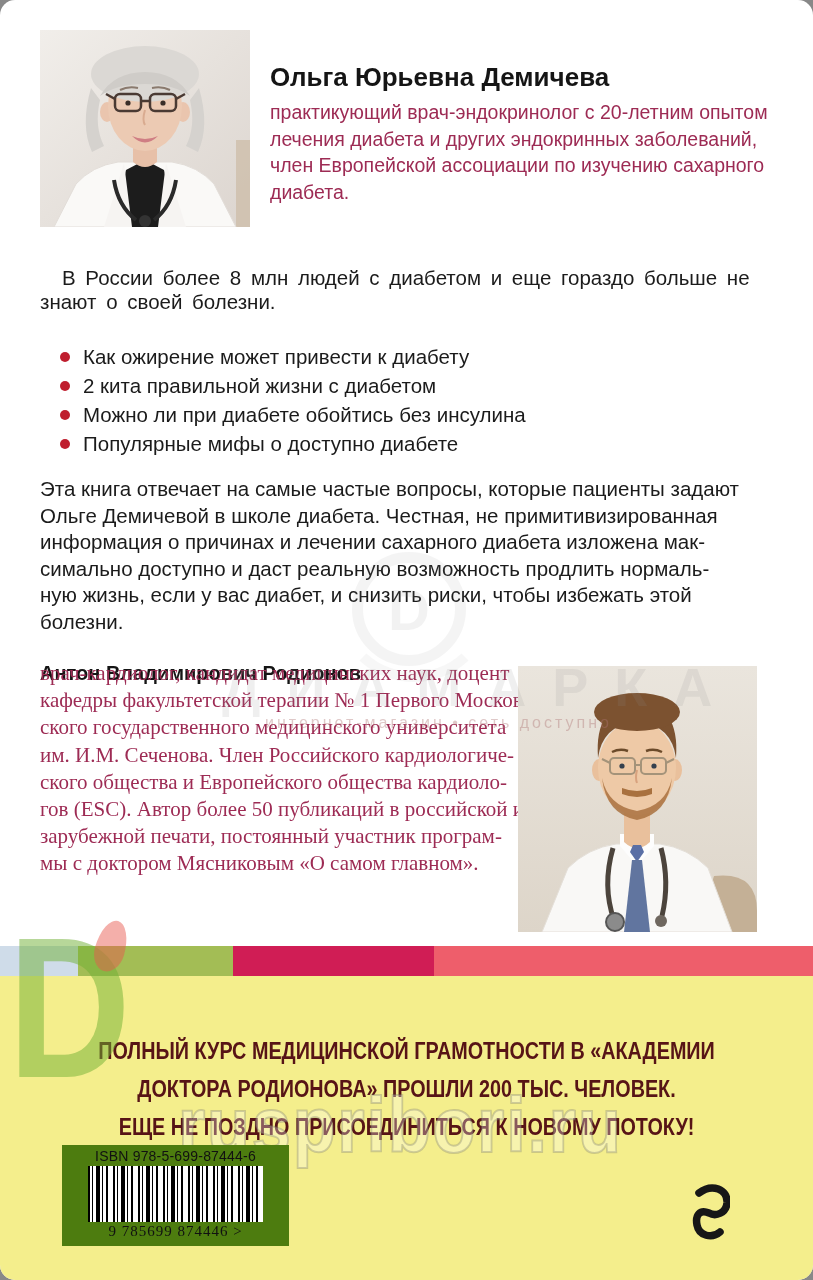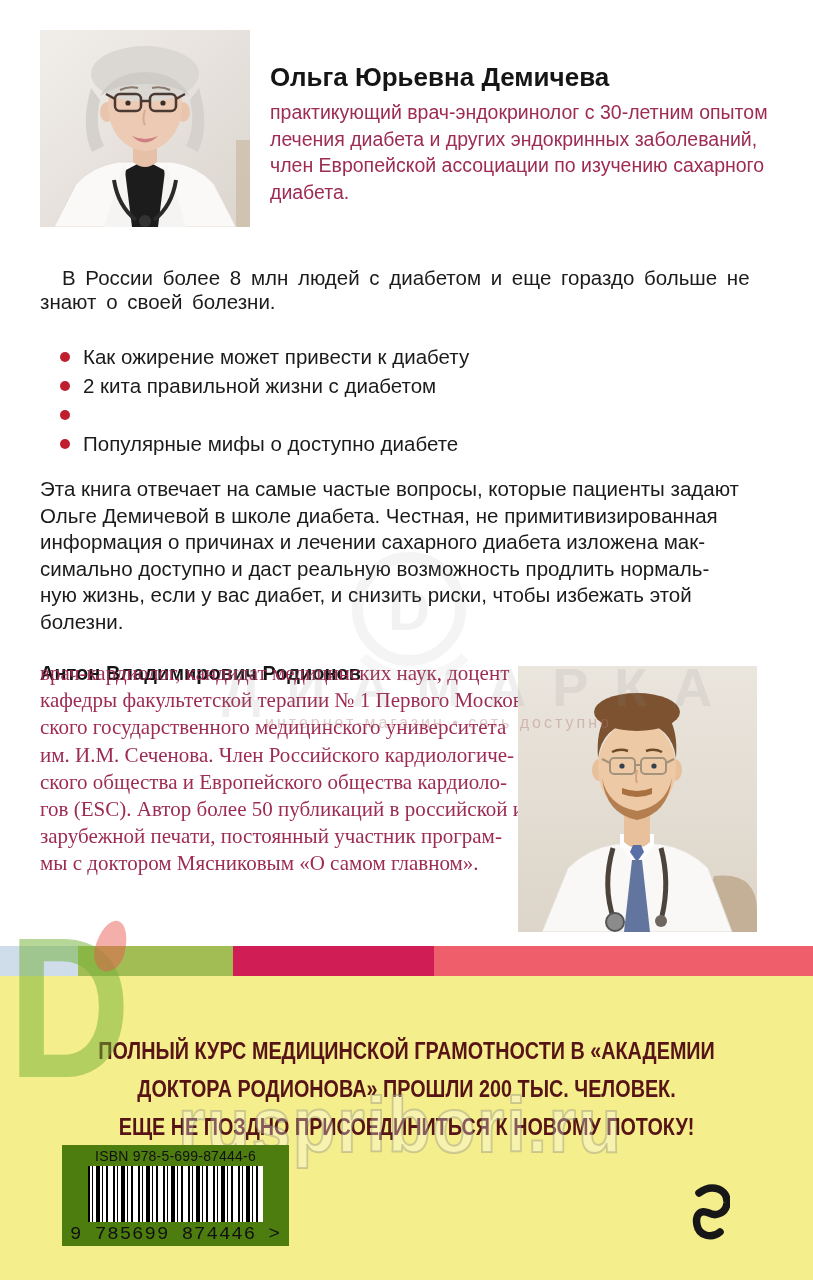--- a/index.html
+++ b/index.html
@@ -1,19 +1,20 @@
 <!DOCTYPE html>
 <html style="--maroon: #9d2b54; --bullet_red: #bf1e2e; --stripe_blue: #cfdce9; --stripe_green: #a3bd55; --stripe_crimson: #d01d55; --stripe_salmon: #ee5e6b; --yellow: #f4ee8c; --promo_text: #571416;"><head>
 <meta charset="utf-8">
 <style>
   html,body{margin:0;padding:0;background:#888;}
   .page{
     position:relative;width:813px;height:1280px;background:#ffffff;
     font-family:"Liberation Sans",sans-serif;overflow:hidden;margin:0 auto;
     color:#1d1d1d;
+    border-radius:15px;
   }
   .abs{position:absolute;}
   .preline{white-space:pre-line;}
 
   
   .author-name{font-weight:bold;color:#151515;letter-spacing:0;}
   #name1{left:270px;top:62px;font-size:26px;}
   #bio1{left:270px;top:99px;width:500px;font-size:19.5px;line-height:26.5px;color:var(--maroon);}
   #name2{left:40px;top:662px;font-size:20px;}
   #bio2{left:40px;top:660px;width:500px;font-size:21px;line-height:27.2px;color:var(--maroon);font-family:Liberation Serif, serif;}
@@ -66,22 +67,22 @@
 
   
   #barcode-box{left:62px;top:1145px;width:227px;height:101px;background:#4d7c0f;z-index:5;
                display:flex;flex-direction:column;align-items:center;}
   #isbn{font-size:14px;color:#111;margin-top:3px;letter-spacing:0.2px;}
   #bars{width:175px;height:56px;margin-top:2px;
         background:repeating-linear-gradient(90deg,
           #000 0 2px,#fff 2px 4px,#000 4px 5px,#fff 5px 8px,
           #000 8px 12px,#fff 12px 14px,#000 14px 15px,#fff 15px 18px,
           #000 18px 20px,#fff 20px 25px);}
-  #barcode-number{font-size:19px;color:#111;letter-spacing:1px;margin-top:1px;
-        font-family:Liberation Mono, monospace;font-stretch:condensed;}
+  #barcode-number{font-size:15px;color:#111;letter-spacing:1px;margin-top:1px;
+        font-family:Liberation Serif, serif;font-stretch:condensed;}
 
   #eksmo{left:688px;top:1182px;z-index:5;}
 </style>
 </head>
 <body>
 
 <div class="page">
 
   <svg id="photo1" class="abs photo" width="210" height="197" viewBox="0 0 210 197">
     <defs>
@@ -113,39 +114,40 @@
     <circle cx="88" cy="73" r="2.6" fill="#3a2e28"></circle>
     <circle cx="123" cy="73" r="2.6" fill="#3a2e28"></circle>
     <path d="M105 80 Q102 90 105 95" stroke="#d9ab90" stroke-width="2" fill="none"></path>
     <path d="M92 106 Q105 112 118 106 Q105 119 92 106 Z" fill="#cf7e84"></path>
     <path d="M74 150 Q78 176 96 190" stroke="#2a2a2a" stroke-width="4" fill="none"></path>
     <path d="M136 150 Q132 176 114 190" stroke="#2a2a2a" stroke-width="4" fill="none"></path>
     <circle cx="105" cy="191" r="6" fill="#333"></circle>
   </svg>
 
   <div id="name1" class="abs author-name">Ольга Юрьевна Демичева</div>
-  <div id="bio1" class="abs preline">практикующий врач-эндокринолог с 30-летним опытом
+  <div id="bio1" class="abs preline">практикующий врач-эндокринолог с 20-летним опытом
 лечения диабета и других эндокринных заболеваний,
 член Европейской ассоциации по изучению сахарного
 диабета.</div>
 
   <div id="intro" class="abs preline">В России более 8 млн людей с диабетом и еще гораздо больше не
 знают о своей болезни.</div>
 
   <div class="abs bullet-list">
     <div class="bullet-item">
       <span class="dot"></span>
       <span>Как ожирение может привести к диабету</span>
     </div>
     <div class="bullet-item">
       <span class="dot"></span>
       <span>2 кита правильной жизни с диабетом</span>
     </div>
     <div class="bullet-item">
       <span class="dot"></span>
+      <span>Можно ли при диабете обойтись без инсулина</span>
     </div>
     <div class="bullet-item">
       <span class="dot"></span>
       <span>Популярные мифы о доступно диабете</span>
     </div>
   </div>
 
   <div id="annotation" class="abs preline">Эта книга отвечает на самые частые вопросы, которые пациенты задают
 Ольге Демичевой в школе диабета. Честная, не примитивизированная
 информация о причинах и лечении сахарного диабета изложена мак-

